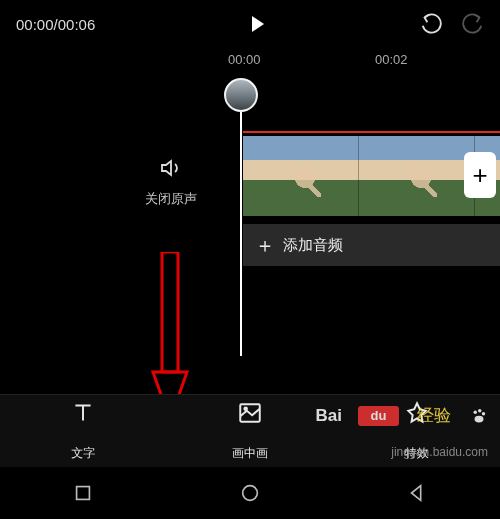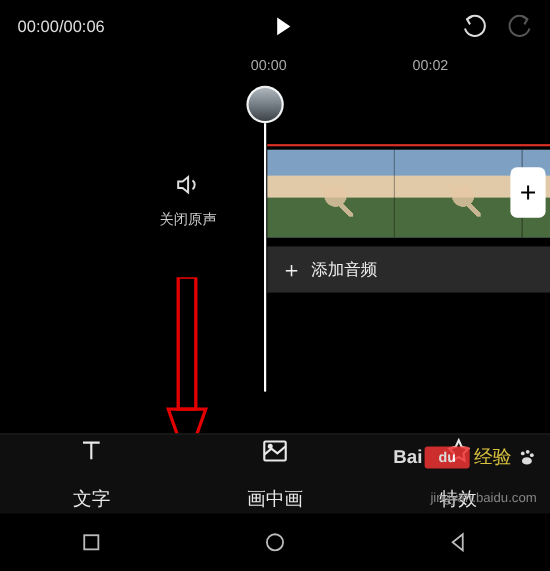--- a/index.html
+++ b/index.html
@@ -19,26 +19,26 @@
   .playhead-line{position:absolute;left:240px;top:36px;width:2px;height:244px;background:#fff}
   .track-strip{position:absolute;left:243px;right:0;top:60px;height:80px;display:flex}
   .track-strip::before{content:"";position:absolute;left:0;right:0;top:-5px;height:2px;background:#d93025}
   .clip{flex:0 0 115px;height:80px;background:linear-gradient(180deg,#7ea0c2 0 30%,#e0caa8 30% 55%,#4a6b3e 55% 100%);position:relative;border-right:1px solid rgba(0,0,0,0.3)}
   .clip::after{content:"";position:absolute;left:40%;top:36%;width:28%;height:40%;background:radial-gradient(circle at 50% 40%,#e7c9a6 0 40%,transparent 41%),linear-gradient(45deg,transparent 45%,#e7c9a6 45% 55%,transparent 55%);opacity:0.8}
   .add-clip{position:absolute;right:4px;top:76px;width:32px;height:46px;background:#fff;border-radius:6px;display:flex;align-items:center;justify-content:center;color:#000;font-size:26px;font-weight:300}
   .audio-track{position:absolute;left:243px;right:0;top:148px;height:42px;background:#2a2a2a;display:flex;align-items:center;padding-left:12px;color:#eee;font-size:15px}
   .audio-track .plus{font-size:20px;margin-right:8px;font-weight:300}
   .red-arrow{position:absolute;left:150px;top:176px;width:40px;height:170px;pointer-events:none}
   .toolbar{position:absolute;left:0;right:0;bottom:52px;height:72px;background:#0f0f0f;display:flex;justify-content:space-around;align-items:center;border-top:1px solid #222}
-  .tool{display:flex;flex-direction:column;align-items:center;gap:19px;color:#e8e8e8;font-size:17px;width:76px}
+  .tool{display:flex;flex-direction:column;align-items:center;gap:19px;color:#e8e8e8;font-size:12px;width:76px}
   .tool svg{width:26px;height:26px;stroke:#e8e8e8;fill:none;stroke-width:1.8}
   .navbar{position:absolute;left:0;right:0;bottom:0;height:52px;background:#000;display:flex;justify-content:space-around;align-items:center}
   .navbar svg{width:22px;height:22px;stroke:#bbb;fill:none;stroke-width:1.8}
   .watermark{position:absolute;right:12px;bottom:60px;text-align:right;color:#b5b5b5;opacity:0.85}
-  .watermark .logo{display:flex;align-items:center;justify-content:flex-end;gap:2px}
+  .watermark .logo{display:flex;align-items:center;justify-content:flex-end;gap:16px}
   .watermark .bai{font-size:17px;font-weight:700;color:#fff}
   .watermark .du{display:inline-block;width:41px;height:20px;background:#e33;color:#fff;font-size:13px;font-weight:700;border-radius:3px;text-align:center;line-height:20px}
   .watermark .jy{font-size:17px;color:#fde047;margin-left:2px}
   .watermark .paw{margin-left:3px}
   .watermark .url{font-size:12px;color:#9a9a9a;margin-top:18px}
 </style>
 </head>
 <body>
 
 <div class="topbar">

